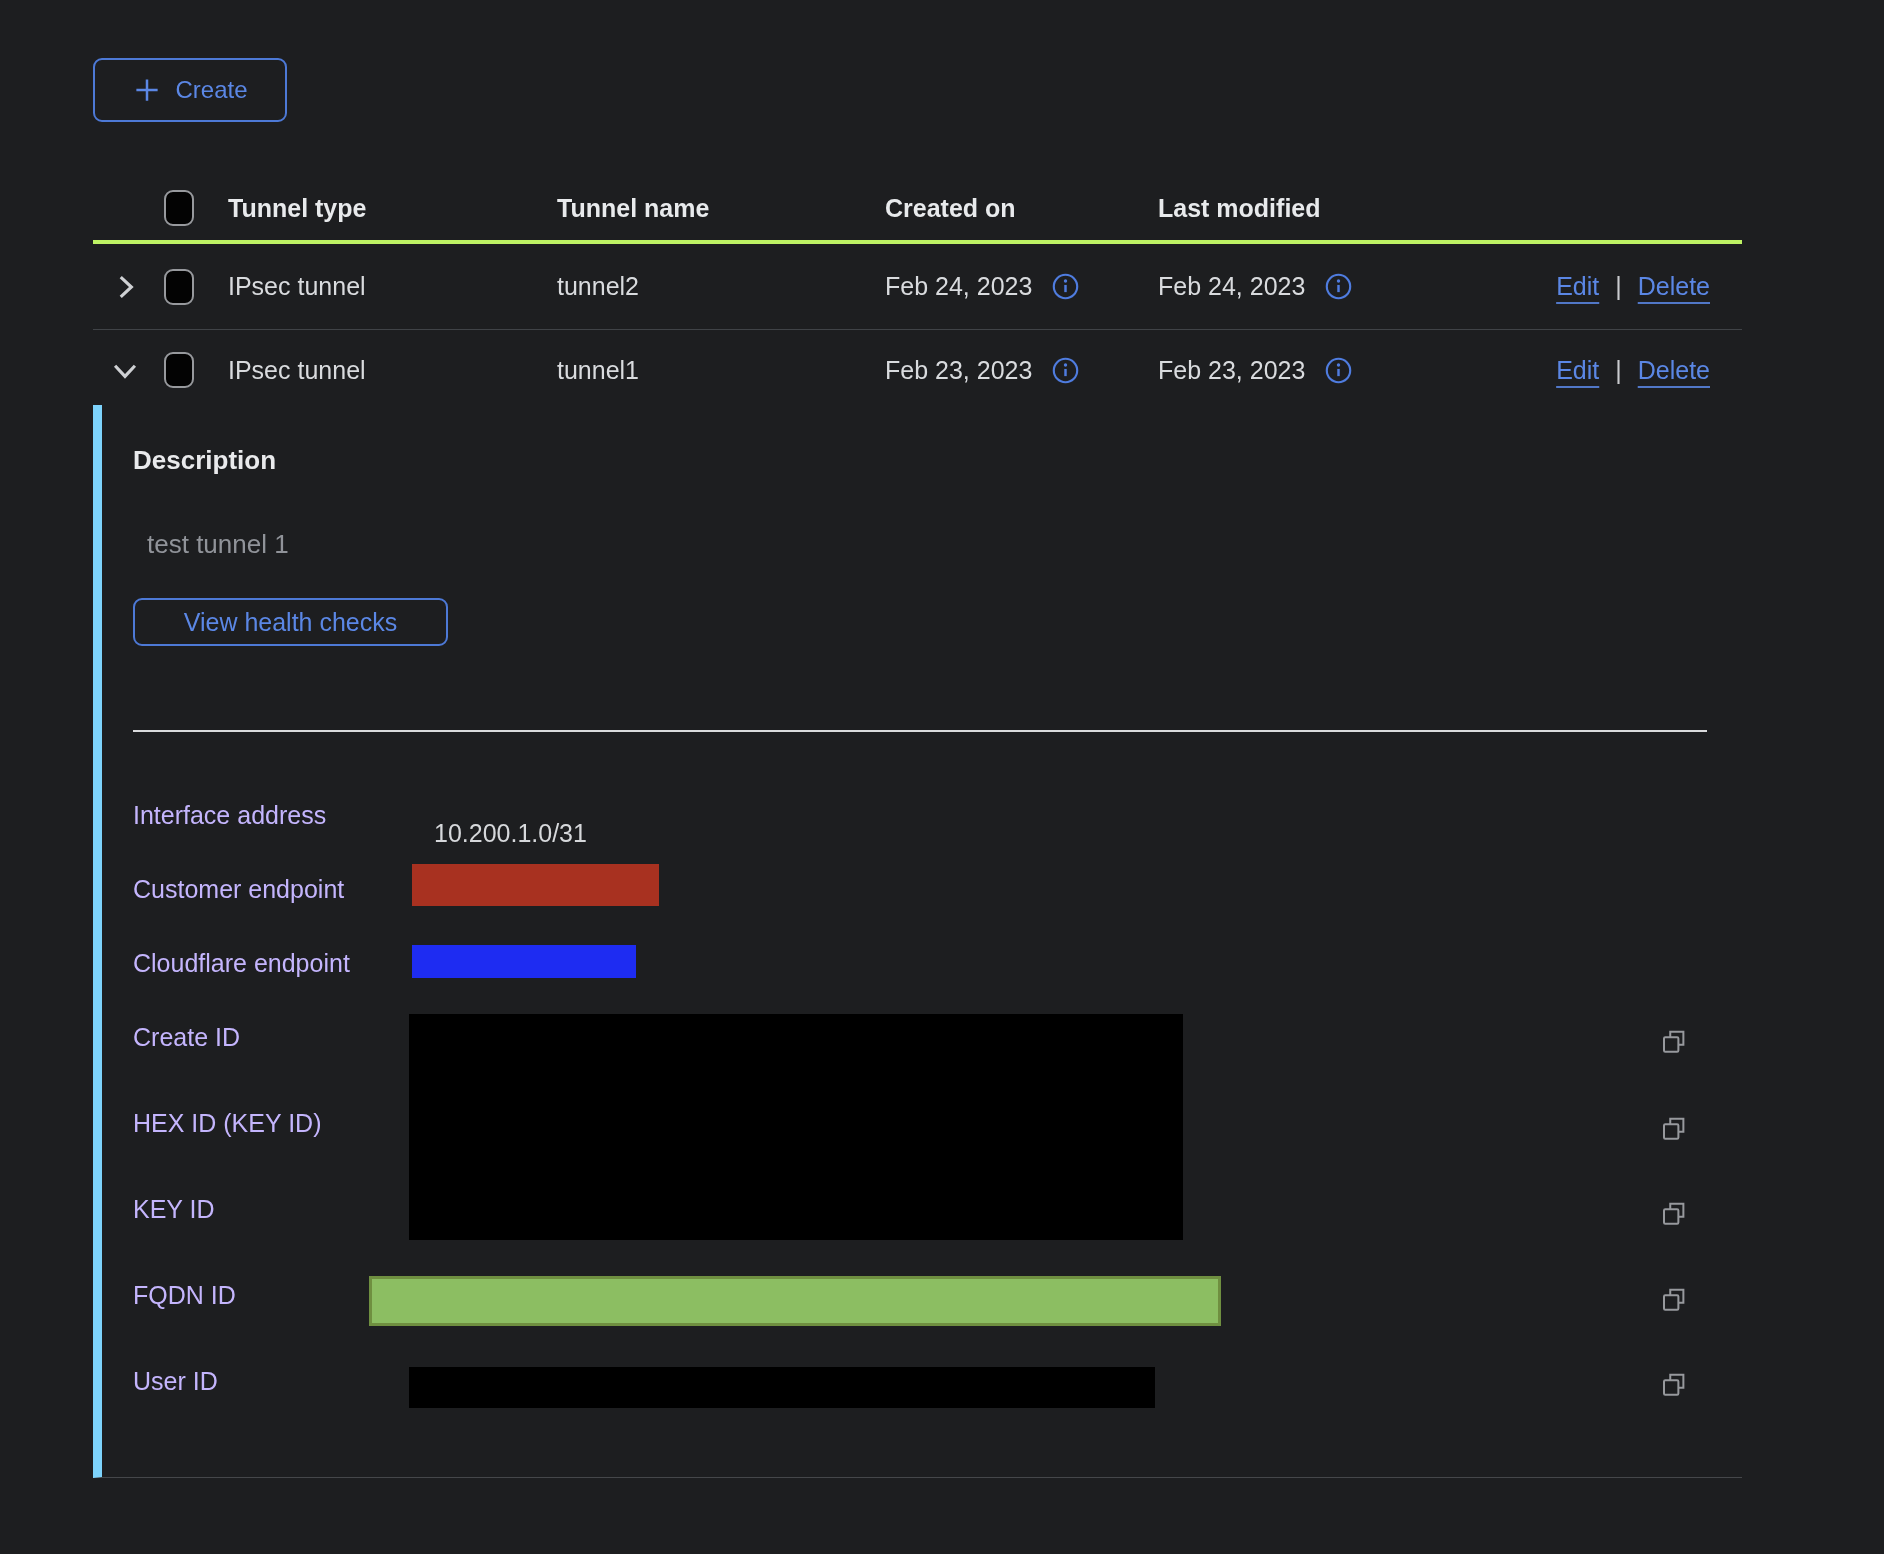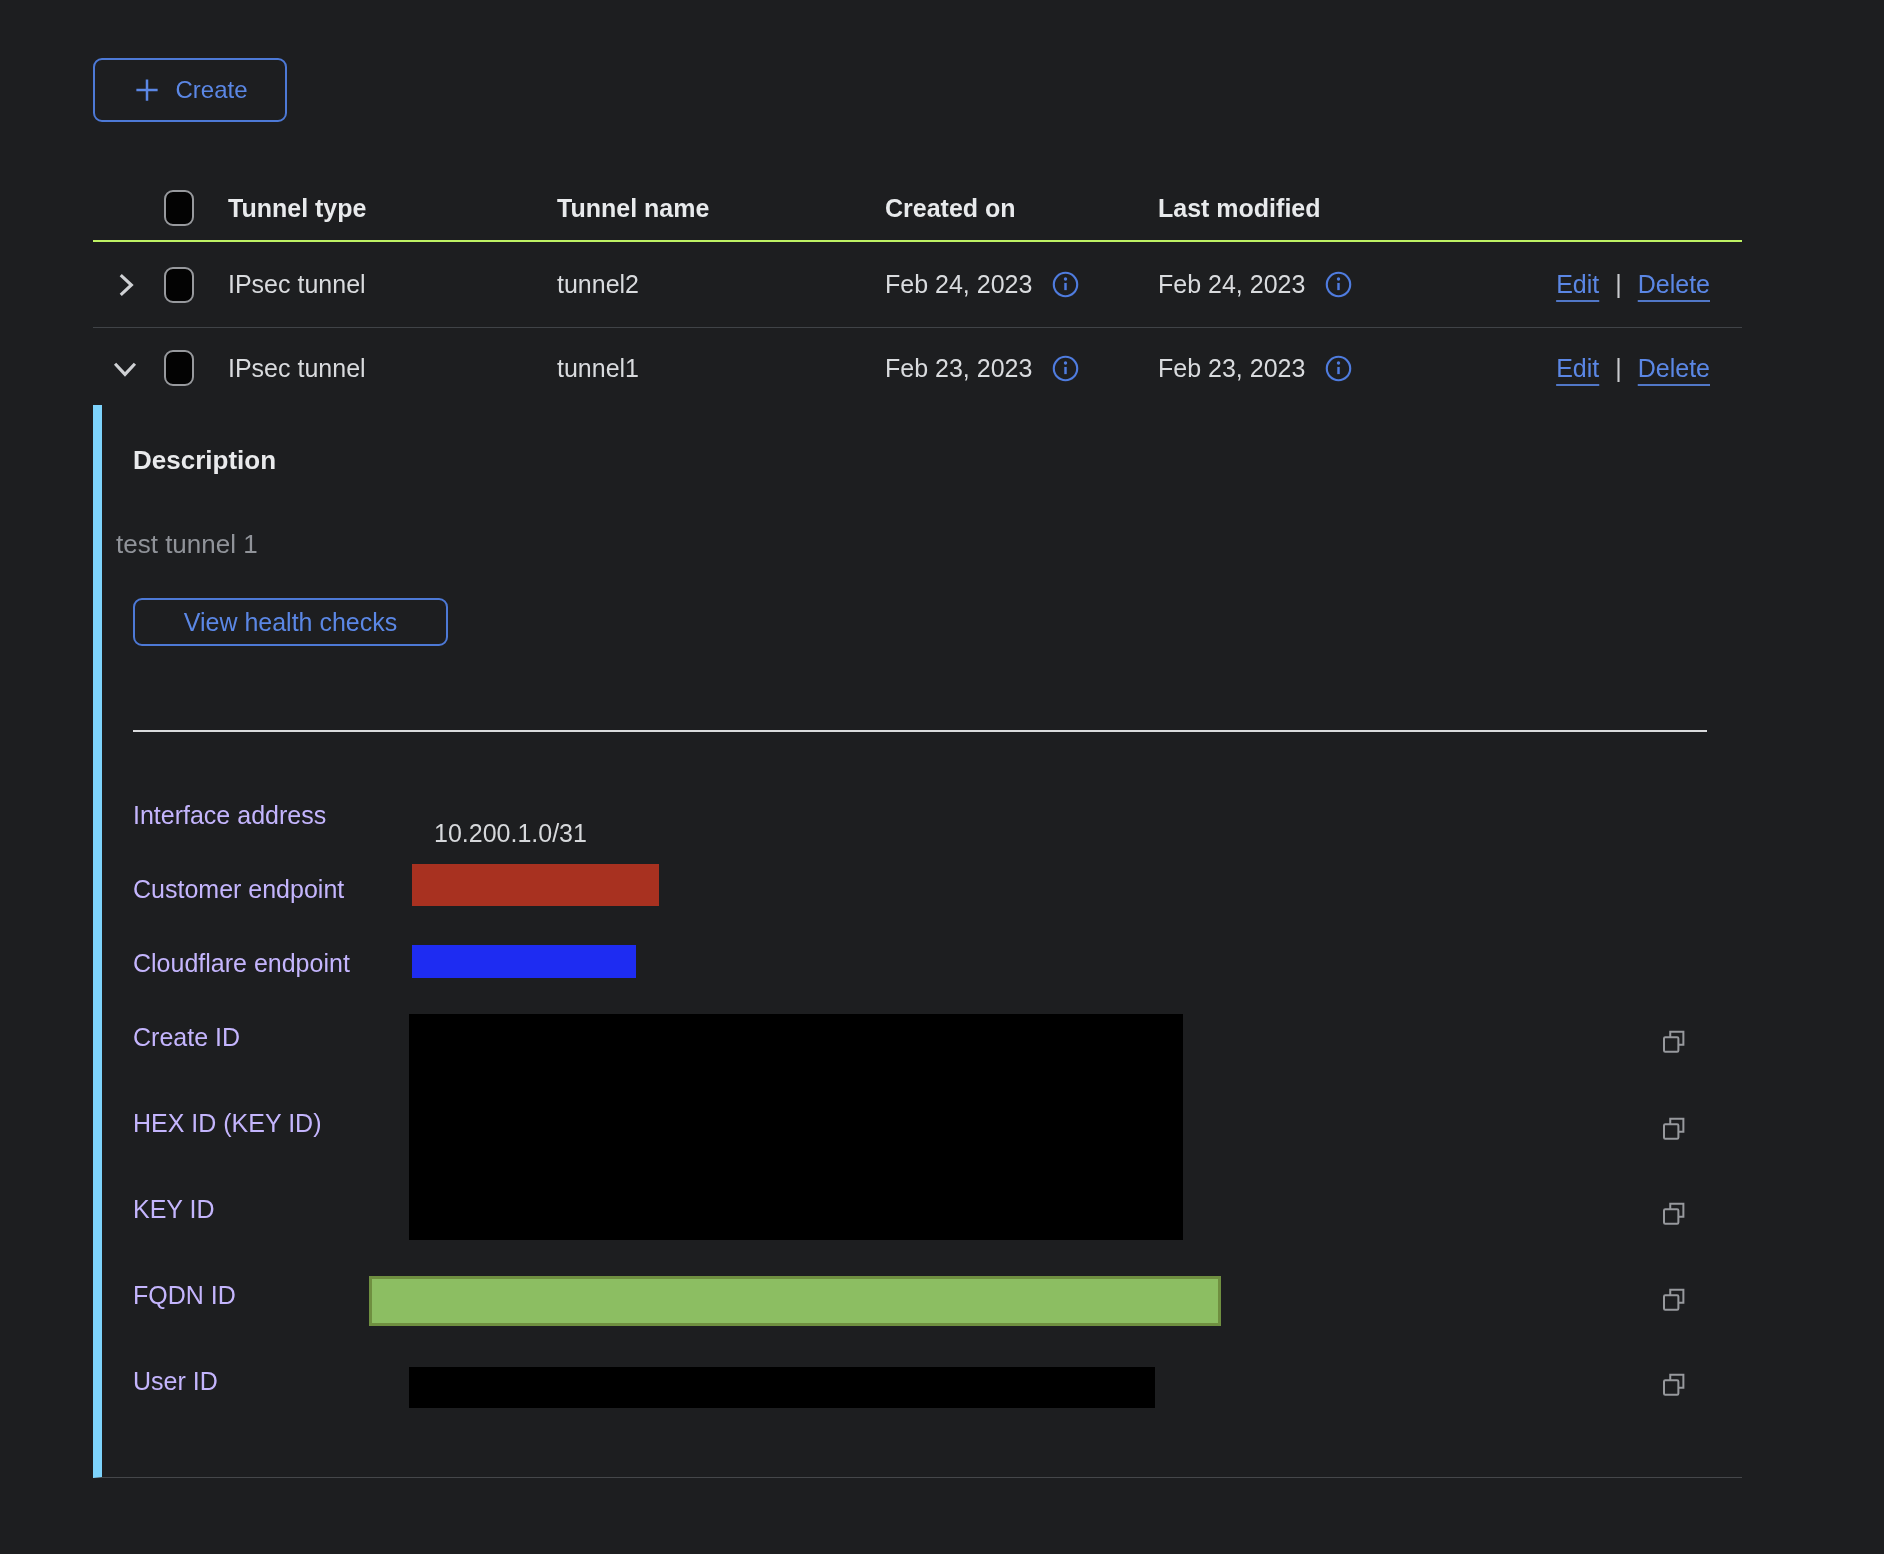--- a/index.html
+++ b/index.html
@@ -9,40 +9,40 @@
   
   .create-btn{position:absolute;left:93px;top:58px;width:194px;height:64px;
     box-sizing:border-box;border:2px solid #4d79d6;border-radius:9px;background:transparent;
     display:flex;align-items:center;justify-content:center;gap:13px;cursor:pointer;}
   .create-btn span{color:#5b87e5;font-size:24px;}
 
   
   .table{position:absolute;left:93px;top:176px;width:1649px;}
   .trow{display:grid;grid-template-columns:56px 79px 329px 328px 273px 335px 1fr;
     align-items:center;}
-  .thead{height:64px;border-bottom:2px solid #bef264;}
+  .thead{height:64px;border-bottom:4px solid #bef264;}
   .thead .hcell{font-size:25px;font-weight:700;color:#e8eaec;}
   .row1{height:85px;border-bottom:1px solid #404347;}
   .row2{height:80px;}
   .cell{font-size:25px;color:#d9dbde;}
   .expand{margin-left:8px;background:none;border:none;padding:0;cursor:pointer;line-height:0;}
   .checkbox{margin-left:15px;width:30px;height:36px;box-sizing:border-box;
     border:2px solid #97999d;border-radius:9px;background:#030303;cursor:pointer;}
   .datecell{display:flex;align-items:center;gap:20px;}
   .actions{justify-self:end;padding-right:32px;display:flex;align-items:flex-end;gap:16px;}
   .lnk{color:#5b87e5;font-size:25px;text-decoration:underline;cursor:pointer;
     text-decoration-color:rgba(91,135,229,.85);text-decoration-thickness:2px;text-underline-offset:7px;}
   .pipe{color:#c9cbce;font-size:25px;}
 
   
   .panel{position:absolute;left:93px;top:405px;width:1649px;height:1073px;box-sizing:border-box;
     border-left:9px solid #7dd3fc;border-bottom:1px solid #45474a;}
   .panel .abs{position:absolute;}
   .desc-label{left:31px;top:40px;font-size:26px;line-height:30px;font-weight:600;color:#e9eaec;}
-  .desc-value{left:14px;top:124px;font-size:26px;line-height:30px;color:#909399;}
+  .desc-value{left:45px;top:124px;font-size:26px;line-height:30px;color:#909399;}
   .health-btn{left:31px;top:193px;width:315px;height:48px;box-sizing:border-box;
     border:2px solid #4d79d6;border-radius:9px;background:transparent;color:#5b87e5;
     font-size:25px;font-family:"Liberation Sans",sans-serif;cursor:pointer;}
   .hr{left:31px;top:325px;width:1574px;height:2px;background:#dadbdd;}
   .flabel{left:31px;width:280px;font-size:25px;line-height:30px;color:#c4b5fd;}
   .fvalue{font-size:25px;line-height:30px;color:#d6d8db;margin-top:18px;}
   .redact{position:absolute;}
   .r-red{left:310px;top:459px;width:247px;height:42px;background:#a83120;}
   .r-blue{left:310px;top:540px;width:224px;height:33px;background:#1e2cf2;}
   .r-black-big{left:307px;top:609px;width:774px;height:226px;background:#000;}

